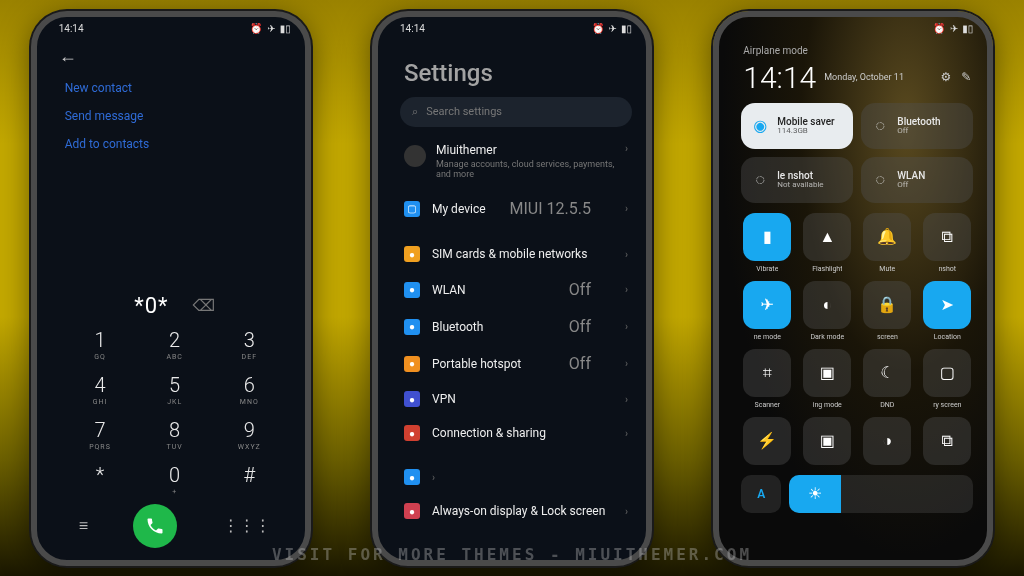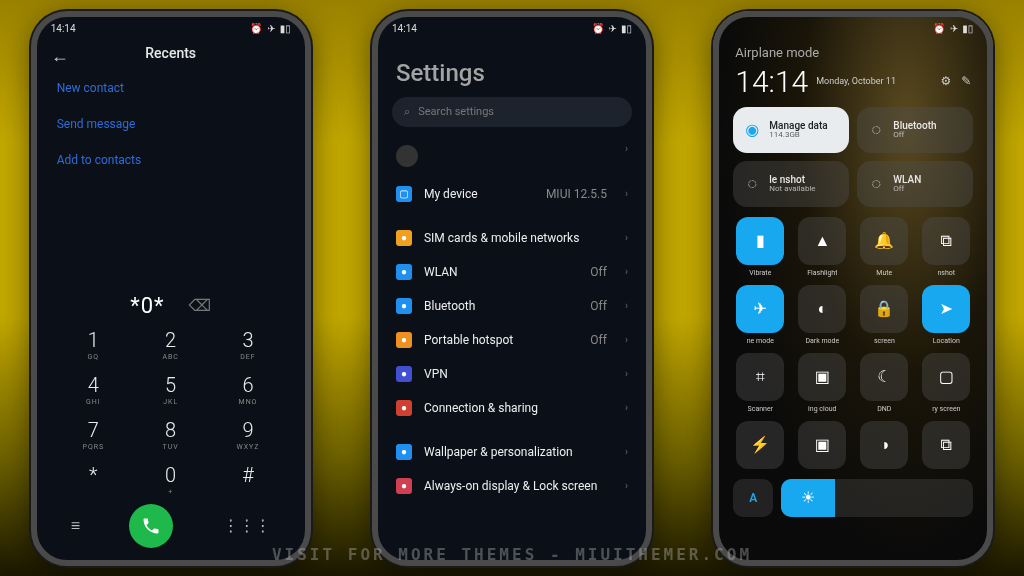--- a/index.html
+++ b/index.html
@@ -11,32 +11,32 @@
     position: relative;
   }
   .phone {
     width: 280px; height: 555px;
     background: #0b1018;
     border-radius: 36px;
     border: 6px solid #4a4a4a;
     box-shadow: 0 0 0 2px #1a1a1a, 0 6px 30px rgba(0,0,0,0.5);
     overflow: hidden; position: relative;
     color: #e8e8e8;
-    display: flex; flex-direction: column;
+    display: flex; flex-direction: column; padding-left: 8px;
   }
   .statusbar {
     height: 24px; display: flex; align-items: center; justify-content: space-between;
     padding: 0 14px; font-size: 10px; color: #ddd;
   }
   .statusbar .right { display:flex; gap:4px; align-items:center; }
   
   .p1-head { position:relative; height:30px; }
   .p1-back { position:absolute; left:14px; top:4px; font-size:18px; color:#ccc; }
   .p1-title { text-align:center; font-size:14px; font-weight:500; padding-top:4px; }
-  .p1-links { padding:10px 20px 4px; display:flex; flex-direction:column; gap:22px; }
+  .p1-links { padding:10px 20px 4px; display:flex; flex-direction:column; gap:14px; }
   .p1-link { color:#2f6bd6; font-size:12px; }
   .p1-spacer { flex:1; }
   .p1-number-row { display:flex; align-items:center; justify-content:center; gap:24px; padding:0 24px 6px; }
   .p1-number { font-size:22px; font-weight:400; color:#fff; letter-spacing:1px; }
   .p1-backspace { color:#777; font-size:16px; }
   .dialpad { display:grid; grid-template-columns:repeat(3,1fr); row-gap:12px; padding:4px 18px 0; }
   .key { text-align:center; }
   .key .digit { font-size:20px; color:#eaeaea; font-weight:300; }
   .key .letters { font-size:7px; color:#888; letter-spacing:1px; margin-top:1px; }
   .p1-bottom { display:flex; align-items:center; justify-content:space-between; padding:8px 34px 12px; }
@@ -45,26 +45,26 @@
   
   .p2-title { font-size:24px; font-weight:500; padding:18px 18px 10px; color:#a3a3a3; }
   .searchbar { margin:0 14px 10px; background:#1c232d; border-radius:18px; height:30px; display:flex; align-items:center; padding:0 12px; gap:8px; color:#777; font-size:11px; }
   .acct { display:flex; gap:10px; padding:6px 18px 10px; align-items:flex-start; }
   .acct .avatar { width:22px; height:22px; border-radius:50%; background:#333; flex-shrink:0; margin-top:2px; }
   .acct .name { font-size:12px; color:#eee; }
   .acct .sub { font-size:9px; color:#777; line-height:1.2; margin-top:2px; max-width:180px; }
   .srow { display:flex; align-items:center; padding:9px 18px; gap:12px; position:relative; }
   .sicon2 { width:16px; height:16px; border-radius:3px; flex-shrink:0; display:flex; align-items:center; justify-content:center; font-size:10px; color:#fff; }
   .slabel { font-size:12px; color:#eee; flex:1; }
-  .sval { font-size:12px; color:#888; margin-right:6px; }
+  .sval { font-size:16px; color:#888; margin-right:22px; }
   .chev { color:#666; font-size:10px; }
   .sgap { height:10px; }
   
   .p3 { background: radial-gradient(ellipse at 70% 20%, #5a4a1f 0%, #1a1508 40%, #0a0a0a 70%); }
-  .p3-sub { font-size:13px; color:#aaa; padding:4px 16px 2px; }
+  .p3-sub { font-size:10px; color:#aaa; padding:4px 16px 2px; }
   .p3-timerow { display:flex; align-items:center; padding:2px 16px 8px; gap:8px; }
   .p3-time { font-size:30px; font-weight:300; color:#fff; }
   .p3-date { font-size:9px; color:#ccc; flex:1; }
   .p3-editicons { display:flex; gap:10px; color:#ccc; font-size:12px; }
   .tiles2 { display:grid; grid-template-columns:1fr 1fr; gap:8px; padding:0 14px; }
   .tile { background:rgba(80,80,80,0.4); border-radius:14px; padding:8px 10px; display:flex; align-items:center; gap:8px; height:46px; }
   .tile.active { background:#e8ecef; color:#222; }
   .tile .ticon { width:18px; height:18px; display:flex; align-items:center; justify-content:center; }
   .tile .tname { font-size:10px; font-weight:500; }
   .tile .tsub { font-size:8px; opacity:0.7; }
@@ -87,21 +87,20 @@
   <div class="statusbar">
     <span>14:14</span>
     <span class="right">
       <span>⏰</span>
       <span>✈</span>
       <span>▮▯</span>
     </span>
   </div>
   <div class="p1-head">
     <span class="p1-back">←</span>
-    <div class="p1-title">Recents</div>
   </div>
   <div class="p1-links">
     <span class="p1-link">New contact</span>
     <span class="p1-link">Send message</span>
     <span class="p1-link">Add to contacts</span>
   </div>
   <div class="p1-spacer"></div>
   <div class="p1-number-row">
     <span class="p1-number">*0*</span>
     <span class="p1-backspace">⌫</span>
@@ -176,20 +175,24 @@
       <span>▮▯</span>
     </span>
   </div>
   <div class="p2-title">Settings</div>
   <div class="searchbar">
     <span>⌕</span>
     <span>Search settings</span>
   </div>
   <div class="acct">
     <div class="avatar"></div>
+    <div>
+      <div class="name">Miuithemer</div>
+      <div class="sub">Manage accounts, cloud services, payments, and more</div>
+    </div>
     <span class="chev" style="margin-left:auto">›</span>
   </div>
   <div class="srow">
     <div class="sicon2" style="background:#2090f0">▢</div>
     <span class="slabel">My device</span>
     <span class="sval">MIUI 12.5.5</span>
     <span class="chev">›</span>
   </div>
   <div class="sgap"></div>
   <div id="settings-rows">
@@ -224,21 +227,20 @@
       <div class="srow">
         <div class="sicon2" style="background:#d04030">●</div>
         <span class="slabel">Connection &amp; sharing</span>
         <span class="chev">›</span>
       </div>
     </div>
   <div class="sgap"></div>
   <div id="settings-rows2">
       <div class="srow">
         <div class="sicon2" style="background:#2090f0">●</div>
-        <span class="slabel">Wallpaper &amp; personalization</span>
         <span class="chev">›</span>
       </div>
       <div class="srow">
         <div class="sicon2" style="background:#d04050">●</div>
         <span class="slabel">Always-on display &amp; Lock screen</span>
         <span class="chev">›</span>
       </div>
     </div>
 </div>
 
@@ -259,21 +261,21 @@
       <span>⚙</span>
       <span>✎</span>
     </div>
   </div>
   <div class="tiles2" id="tiles2">
       <div class="tile active">
         <div class="ticon">
           <span style="color:#18a8f0">◉</span>
         </div>
         <div class="ttxt">
-          <span class="tname">Manage data</span>
+          <span class="tname">Mobile saver</span>
           <span class="tsub">114.3GB</span>
         </div>
       </div>
       <div class="tile">
         <div class="ticon">
           <span>◌</span>
         </div>
         <div class="ttxt">
           <span class="tname">Bluetooth</span>
           <span class="tsub">Off</span>
@@ -330,21 +332,21 @@
       <div class="qtile">
         <div class="qbox on">➤</div>
         <div class="qlabel">Location</div>
       </div>
       <div class="qtile">
         <div class="qbox">⌗</div>
         <div class="qlabel">Scanner</div>
       </div>
       <div class="qtile">
         <div class="qbox">▣</div>
-        <div class="qlabel">ing cloud</div>
+        <div class="qlabel">ing mode</div>
       </div>
       <div class="qtile">
         <div class="qbox">☾</div>
         <div class="qlabel">DND</div>
       </div>
       <div class="qtile">
         <div class="qbox">▢</div>
         <div class="qlabel">ry screen</div>
       </div>
     </div>

